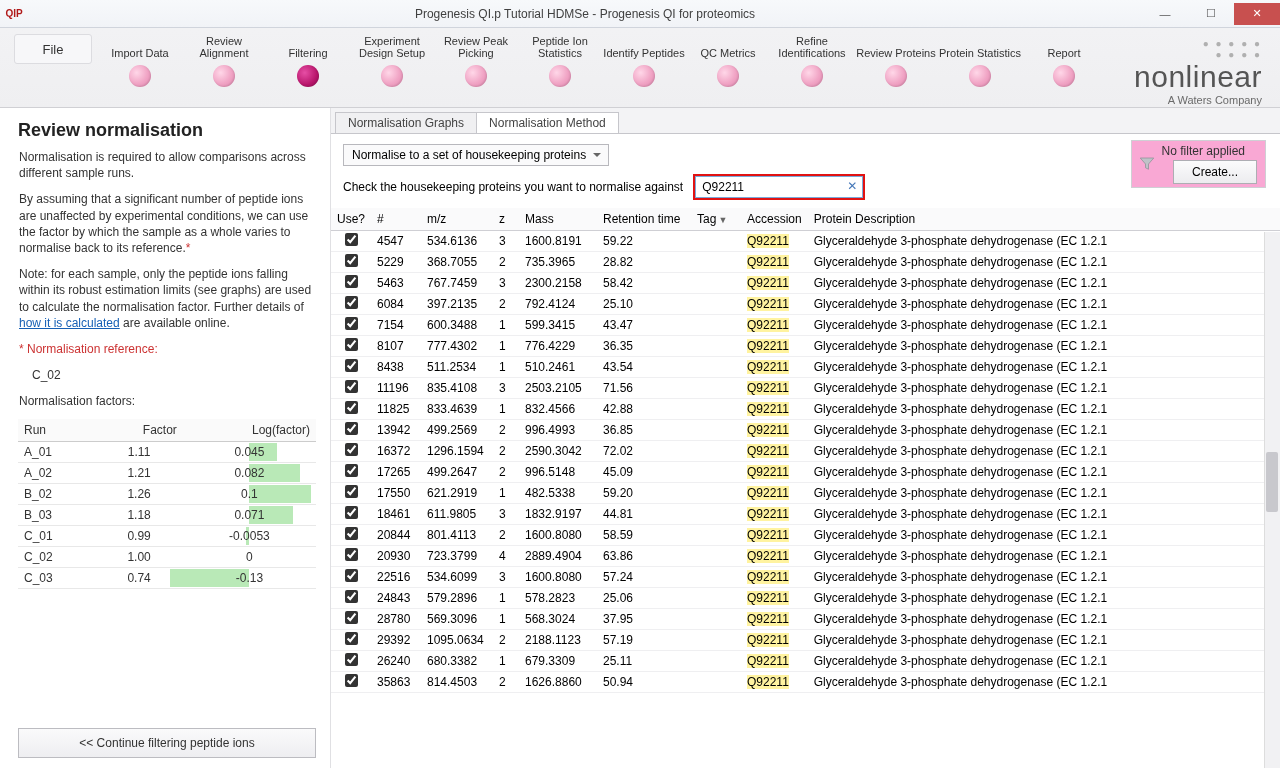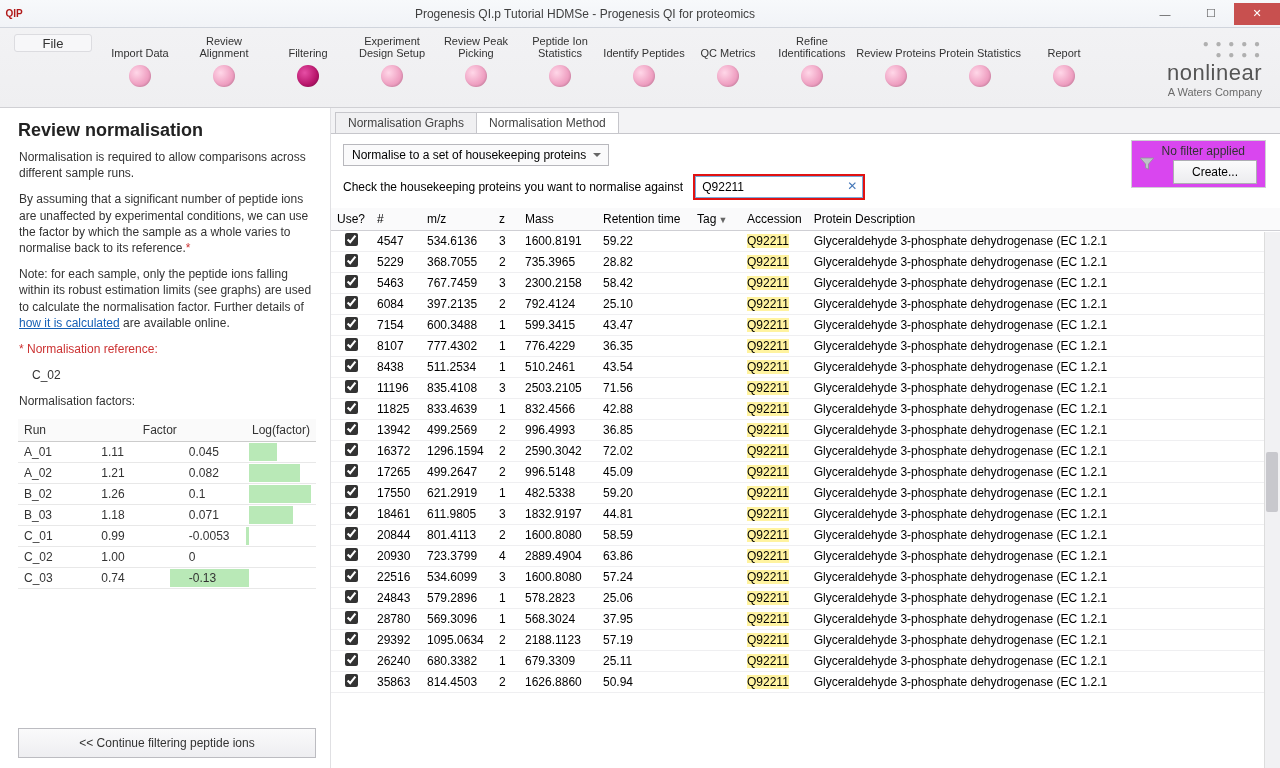--- a/index.html
+++ b/index.html
@@ -10,59 +10,59 @@
   .titlebar { height:28px; background:linear-gradient(#f7f9fb,#f1f3f7); display:flex; align-items:center; border-bottom:1px solid #d0d4dc; }
   .titlebar .icon { width:28px; text-align:center; font-size:10px; color:#b01818; font-weight:bold; }
   .titlebar .title { flex:1; text-align:center; font-size:12px; color:#404040; }
   .titlebar .wbtns { display:flex; }
   .titlebar .wbtn { width:46px; height:22px; display:flex; align-items:center; justify-content:center; font-size:11px; }
   .titlebar .wbtn.close { background:#c8504f; color:#fff; }
   .titlebar .wbtn.min, .titlebar .wbtn.max { color:#555; }
 
   
   .workflow { height:80px; background:linear-gradient(#f2f2f4,#efeff1); display:flex; align-items:flex-start; padding:0 0 0 0; border-bottom:1px solid #d0d0d4; position:relative; }
-  .file-btn { width:78px; height:18px; margin:6px 0 0 14px; display:flex; align-items:center; justify-content:center; font-size:13px; color:#333; background:#f7f7f9; border:1px solid #dcdce0; border-radius:3px; }
+  .file-btn { width:78px; height:30px; margin:6px 0 0 14px; display:flex; align-items:center; justify-content:center; font-size:13px; color:#333; background:#f7f7f9; border:1px solid #dcdce0; border-radius:3px; }
   .wf-steps { display:flex; margin-left:6px; height:80px; }
   .wf-step { width:84px; text-align:center; padding-top:3px; }
   .wf-step .lbl { font-size:11px; color:#333; height:28px; display:flex; align-items:flex-end; justify-content:center; line-height:12px; }
   .wf-step .dot { width:22px; height:22px; border-radius:50%; margin:6px auto 0; background:radial-gradient(circle at 35% 35%, #ffd7e8, #f0a3c4 55%, #e58ab2); box-shadow:inset -1px -1px 2px rgba(0,0,0,.12); }
   .wf-step .dot.active { background:radial-gradient(circle at 35% 35%, #e64ea5, #b8156b 60%, #9a0f58); }
   .brand { position:absolute; right:18px; top:10px; text-align:right; color:#6a6a6a; }
   .brand .dots { font-size:10px; letter-spacing:2px; color:#b0b0b0; }
-  .brand .bn { font-size:22px; font-weight:500; color:#555; letter-spacing:.5px; }
+  .brand .bn { font-size:30px; font-weight:500; color:#555; letter-spacing:.5px; }
   .brand .sub { font-size:11px; color:#6a6a6a; }
 
   
   .main { display:flex; height:660px; }
   .sidebar { width:330px; padding:12px 14px 10px 18px; font-size:12px; color:#333; display:flex; flex-direction:column; }
   .sidebar h2 { font-size:18px; font-weight:600; margin:0 0 8px; color:#222; }
   .sidebar p { margin:0 1px 10px; line-height:1.35; }
   .sidebar a { color:#1760b5; text-decoration:underline; }
   .sidebar .red { color:#c33; }
   .sidebar .indent { margin-left:14px; }
 
   .nf-table { width:100%; border-collapse:collapse; font-size:12px; }
   .nf-table th { text-align:left; font-weight:400; padding:4px 6px; border-bottom:1px solid #ccc; background:#fafafa; }
   .nf-table td { padding:3px 6px; border-bottom:1px solid #e8e8e8; }
-  .nf-table td.rt { text-align:left; position:relative; }
+  .nf-table td.rt { text-align:center; position:relative; }
   .nf-table td.rt .bar { position:absolute; top:1px; bottom:1px; background:#b9e9b7; z-index:-1; }
 
   .continue-btn { margin-top:auto; height:30px; border:1px solid #bcbcc1; background:linear-gradient(#fafafb,#eeeef1); display:flex; align-items:center; justify-content:center; font-size:12px; color:#333; }
 
   
   .content { flex:1; display:flex; flex-direction:column; border-left:1px solid #e0e0e3; }
   .tabs { height:26px; display:flex; border-bottom:1px solid #c6c6cb; background:#f3f3f5; padding-left:4px; padding-top:4px; gap:0; }
   .tab { padding:3px 12px 0; font-size:12px; color:#444; border:1px solid #c6c6cb; border-bottom:none; background:#f0f0f2; margin-right:-1px; }
   .tab.active { background:#fff; }
 
   .toolbar { display:flex; align-items:center; padding:10px 12px 8px; gap:10px; position:relative; }
   .select { font-size:12px; padding:3px 22px 3px 8px; border:1px solid #b8b8bd; background:#fafafb; position:relative; }
   .select::after { content:""; position:absolute; right:7px; top:8px; border:4px solid transparent; border-top-color:#666; }
 
-  .filterbox { position:absolute; right:14px; top:6px; display:flex; align-items:center; background:#d946ef; border:1px solid #cfcfd4; padding:3px 8px 3px 6px; }
+  .filterbox { position:absolute; right:14px; top:6px; display:flex; align-items:center; background:#f9a8d4; border:1px solid #cfcfd4; padding:3px 8px 3px 6px; }
   .filterbox .funnel { width:18px; height:18px; margin-right:6px; }
   .filterbox .ftxt { font-size:12px; color:#333; margin-right:12px; }
   .filterbox .create { font-size:12px; padding:4px 18px; border:1px solid #adadb3; background:linear-gradient(#fbfbfc,#ececef); margin-top:2px; }
   .filterbox .fcol { display:flex; flex-direction:column; align-items:flex-end; }
 
   .check-row { display:flex; align-items:center; padding:0 12px 8px; gap:10px; font-size:12px; }
   .searchwrap { border:2px solid #e11212; padding:0; }
   .search { width:168px; font-size:12px; padding:3px 22px 3px 6px; border:1px solid #7aa8d8; position:relative; }
   .search-x { position:absolute; right:6px; top:3px; color:#4678b8; cursor:pointer; }
 

